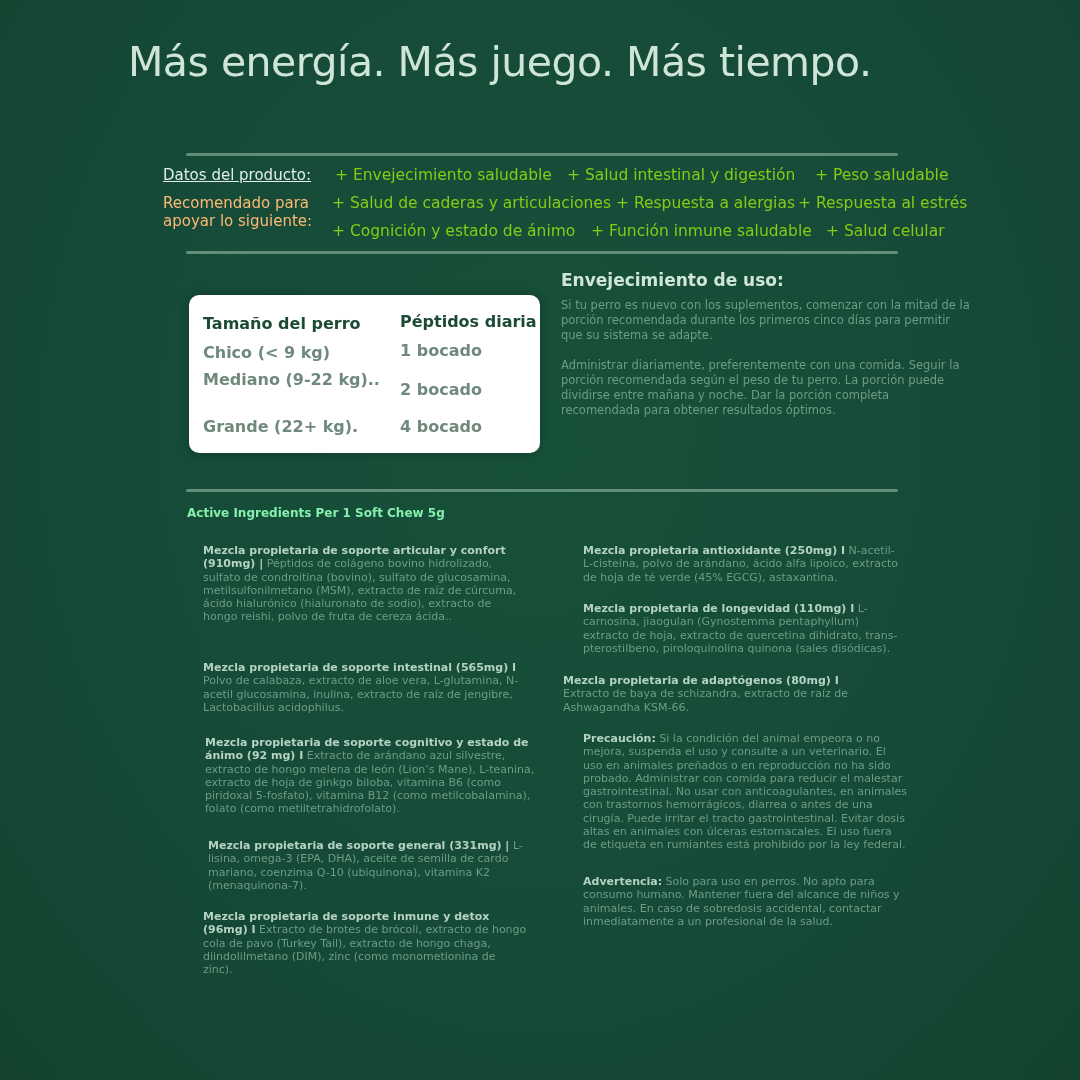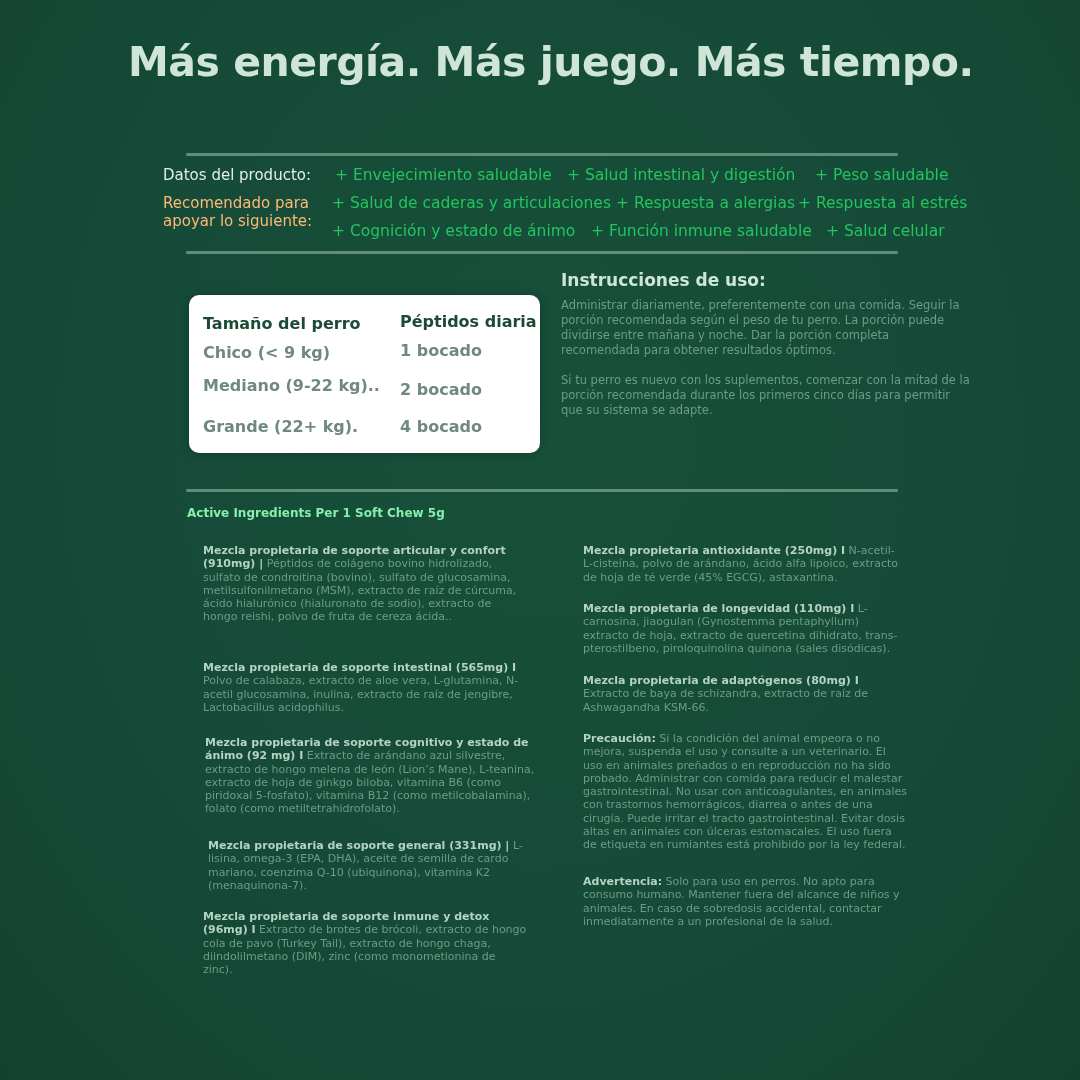--- a/index.html
+++ b/index.html
@@ -7,31 +7,31 @@
   body {
     background: #154a38;
     background-image: radial-gradient(ellipse at 50% 40%, #175039 0%, #154a38 60%, #13432f 100%);
     font-family: "DejaVu Sans", sans-serif;
     color: #cfe5d8;
     position: relative;
     overflow: hidden;
   }
   .headline {
     position: absolute; left: 128px; top: 38px; width: 880px;
-    font-family: "DejaVu Sans", sans-serif; font-weight: bold;
+    font-family: "DejaVu Sans", sans-serif; font-weight: normal;
     font-size: 41px; letter-spacing: -0.5px; color: #cfe5d8; white-space: nowrap;
   }
   .rule {
     position: absolute; left: 186px; width: 712px; height: 3px;
     background: #6f9a85; border-radius: 2px; opacity: 0.85;
   }
   .facts { position: absolute; left: 163px; top: 164px; width: 820px; font-size: 15px; }
-  .facts .label1 { position: absolute; left: 0; top: 2px; color: #e2efe7; white-space: nowrap; }
+  .facts .label1 { position: absolute; left: 0; top: 2px; color: #e2efe7; white-space: nowrap; text-decoration: underline; }
   .facts .label2 { position: absolute; left: 0; top: 30px; width: 165px; line-height: 18px; color: #fdba74; }
-  .facts .tag { position: absolute; color: #22c55e; white-space: nowrap; font-size: 15.5px; }
+  .facts .tag { position: absolute; color: #84cc16; white-space: nowrap; font-size: 15.5px; }
 
   .dose-card {
     position: absolute; left: 189px; top: 295px; width: 351px; height: 158px;
     background: #ffffff; border-radius: 10px; box-shadow: 0 0 10px rgba(0,0,0,0.25);
   }
   .dose-card .hdr { position: absolute; font-weight: bold; font-size: 16px; color: #1d4a35; white-space: nowrap; }
   .dose-card .cell { position: absolute; font-weight: bold; font-size: 16px; color: #6f8a7d; white-space: nowrap; text-align: center; }
 
   .instr { position: absolute; left: 561px; top: 270px; width: 410px; }
   .instr h2 { font-size: 17px; font-weight: bold; color: #cfe5d8; margin-bottom: 8px; }
@@ -62,39 +62,39 @@
   <span class="tag" style="left:663px;top:58px">+ Salud celular</span>
 </div>
 
 <div class="rule" style="top:251px"></div>
 
 <div class="dose-card">
   <div class="hdr" style="left:14px;top:19px">Tamaño del perro</div>
   <div class="hdr" style="left:211px;top:17px">Péptidos diaria</div>
   <div class="cell" style="left:14px;top:48px">Chico (&lt; 9 kg)</div>
   <div class="cell" style="left:211px;top:46px">1 bocado</div>
-  <div class="cell" style="left:14px;top:81px">Mediano (9-22 kg)..</div>
+  <div class="cell" style="left:14px;top:75px">Mediano (9-22 kg)..</div>
   <div class="cell" style="left:211px;top:85px">2 bocado</div>
   <div class="cell" style="left:14px;top:122px">Grande (22+ kg).</div>
   <div class="cell" style="left:211px;top:122px">4 bocado</div>
 </div>
 
 <div class="instr">
-  <h2>Instrucciones de uso:</h2>
+  <h2>Envejecimiento de uso:</h2>
+  <p>Si tu perro es nuevo con los suplementos, comenzar con la mitad de la porción recomendada durante los primeros cinco días para permitir que su sistema se adapte.</p>
   <p>Administrar diariamente, preferentemente con una comida. Seguir la porción recomendada según el peso de tu perro. La porción puede dividirse entre mañana y noche. Dar la porción completa recomendada para obtener resultados óptimos.</p>
-  <p>Si tu perro es nuevo con los suplementos, comenzar con la mitad de la porción recomendada durante los primeros cinco días para permitir que su sistema se adapte.</p>
 </div>
 
 <div class="rule" style="top:489px"></div>
 
 <div class="ing-title">Active Ingredients Per 1 Soft Chew 5g</div>
 
 <div class="ing" style="left:188px;top:544px;width:325px"><b>Mezcla propietaria de soporte articular y confort (910mg) |</b><span> Péptidos de colágeno bovino hidrolizado, sulfato de condroitina (bovino), sulfato de glucosamina, metilsulfonilmetano (MSM), extracto de raíz de cúrcuma, ácido hialurónico (hialuronato de sodio), extracto de hongo reishi, polvo de fruta de cereza ácida..</span></div>
 <div class="ing" style="left:188px;top:661px;width:320px"><b>Mezcla propietaria de soporte intestinal (565mg) I</b><span> Polvo de calabaza, extracto de aloe vera, L-glutamina, N-acetil glucosamina, inulina, extracto de raíz de jengibre, Lactobacillus acidophilus.</span></div>
 <div class="ing" style="left:190px;top:736px;width:330px"><b>Mezcla propietaria de soporte cognitivo y estado de ánimo (92 mg) I</b><span> Extracto de arándano azul silvestre, extracto de hongo melena de león (Lion’s Mane), L-teanina, extracto de hoja de ginkgo biloba, vitamina B6 (como piridoxal 5-fosfato), vitamina B12 (como metilcobalamina), folato (como metiltetrahidrofolato).</span></div>
 <div class="ing" style="left:193px;top:839px;width:330px"><b>Mezcla propietaria de soporte general (331mg) |</b><span> L-lisina, omega-3 (EPA, DHA), aceite de semilla de cardo mariano, coenzima Q-10 (ubiquinona), vitamina K2 (menaquinona-7).</span></div>
 <div class="ing" style="left:188px;top:910px;width:325px"><b>Mezcla propietaria de soporte inmune y detox (96mg) I</b><span> Extracto de brotes de brócoli, extracto de hongo cola de pavo (Turkey Tail), extracto de hongo chaga, diindolilmetano (DIM), zinc (como monometionina de zinc).</span></div>
 
 <div class="ing" style="left:568px;top:544px;width:320px"><b>Mezcla propietaria antioxidante (250mg) I</b><span> N-acetil-L-cisteína, polvo de arándano, ácido alfa lipoico, extracto de hoja de té verde (45% EGCG), astaxantina.</span></div>
 <div class="ing" style="left:568px;top:602px;width:325px"><b>Mezcla propietaria de longevidad (110mg) I</b><span> L-carnosina, jiaogulan (Gynostemma pentaphyllum) extracto de hoja, extracto de quercetina dihidrato, trans-pterostilbeno, piroloquinolina quinona (sales disódicas).</span></div>
-<div class="ing" style="left:568px;top:674px;width:325px"><b>Mezcla propietaria de adaptógenos (80mg) I</b><span> Extracto de baya de schizandra, extracto de raíz de Ashwagandha KSM-66.</span></div>
+<div class="ing" style="left:548px;top:674px;width:325px"><b>Mezcla propietaria de adaptógenos (80mg) I</b><span> Extracto de baya de schizandra, extracto de raíz de Ashwagandha KSM-66.</span></div>
 <div class="ing" style="left:568px;top:732px;width:325px"><b>Precaución:</b><span> Si la condición del animal empeora o no mejora, suspenda el uso y consulte a un veterinario. El uso en animales preñados o en reproducción no ha sido probado. Administrar con comida para reducir el malestar gastrointestinal. No usar con anticoagulantes, en animales con trastornos hemorrágicos, diarrea o antes de una cirugía. Puede irritar el tracto gastrointestinal. Evitar dosis altas en animales con úlceras estomacales. El uso fuera de etiqueta en rumiantes está prohibido por la ley federal.</span></div>
 <div class="ing" style="left:568px;top:875px;width:325px"><b>Advertencia:</b><span> Solo para uso en perros. No apto para consumo humano. Mantener fuera del alcance de niños y animales. En caso de sobredosis accidental, contactar inmediatamente a un profesional de la salud.</span></div>
 
 </body></html>

